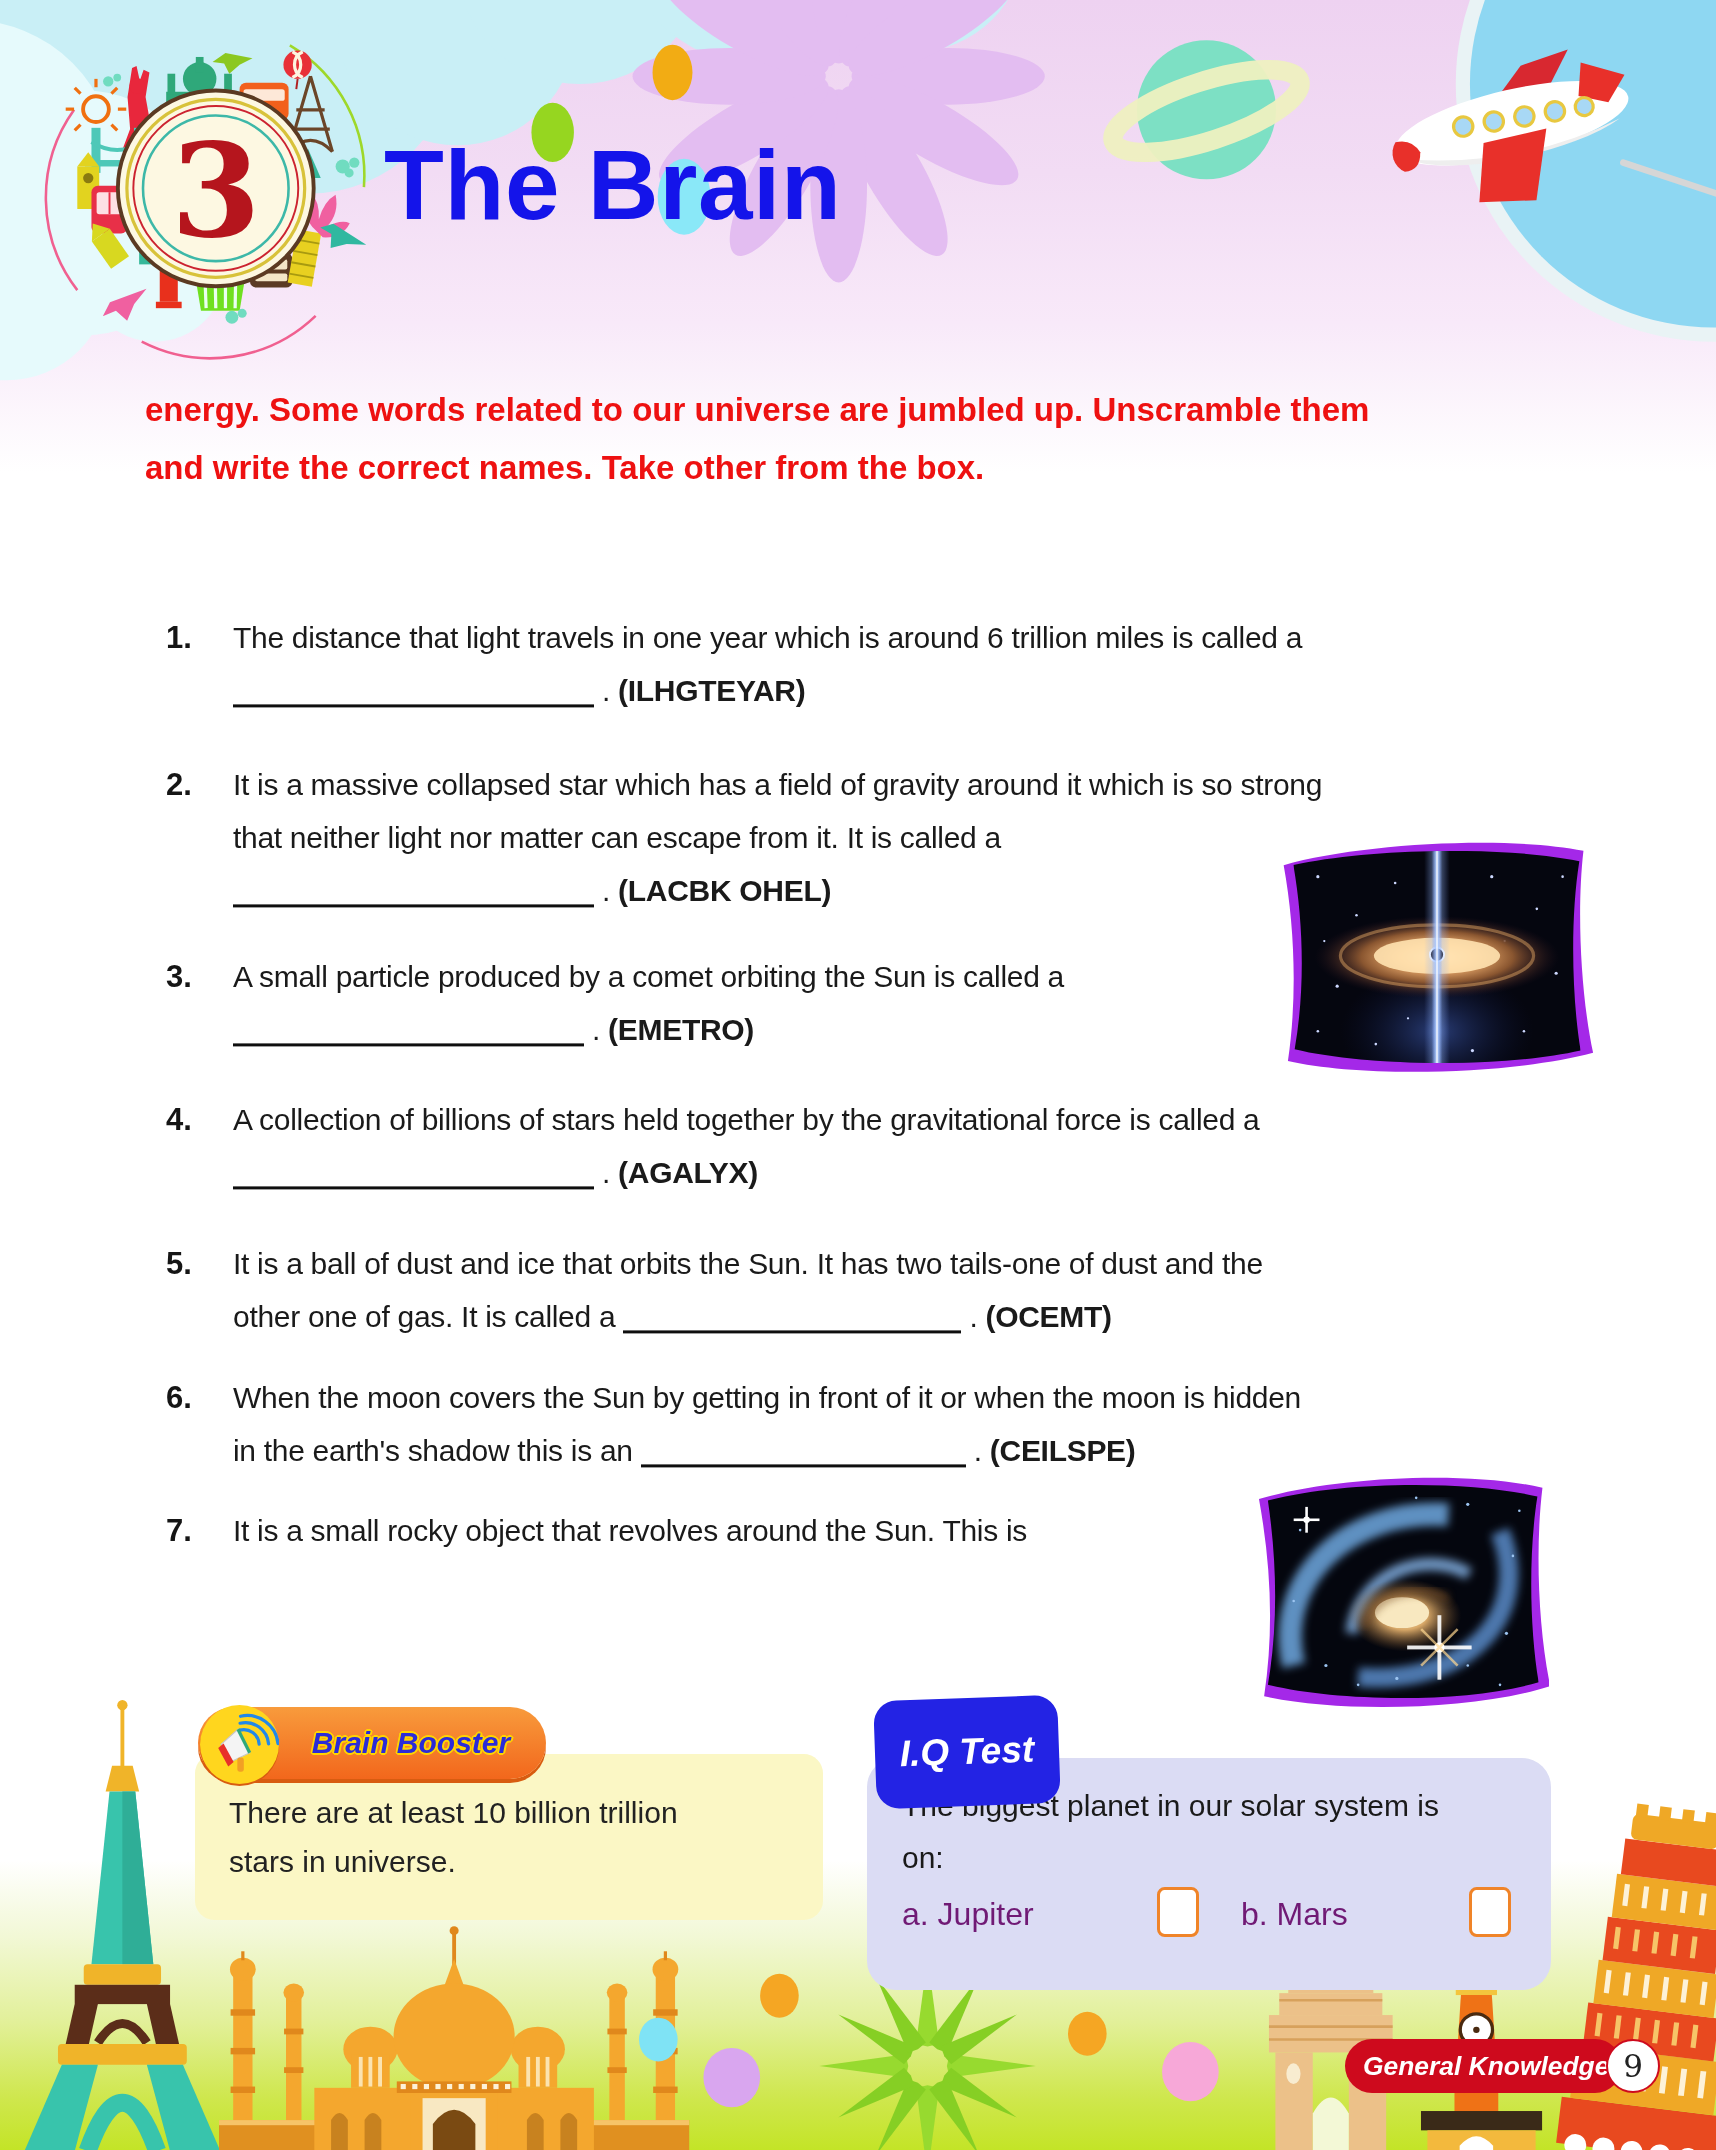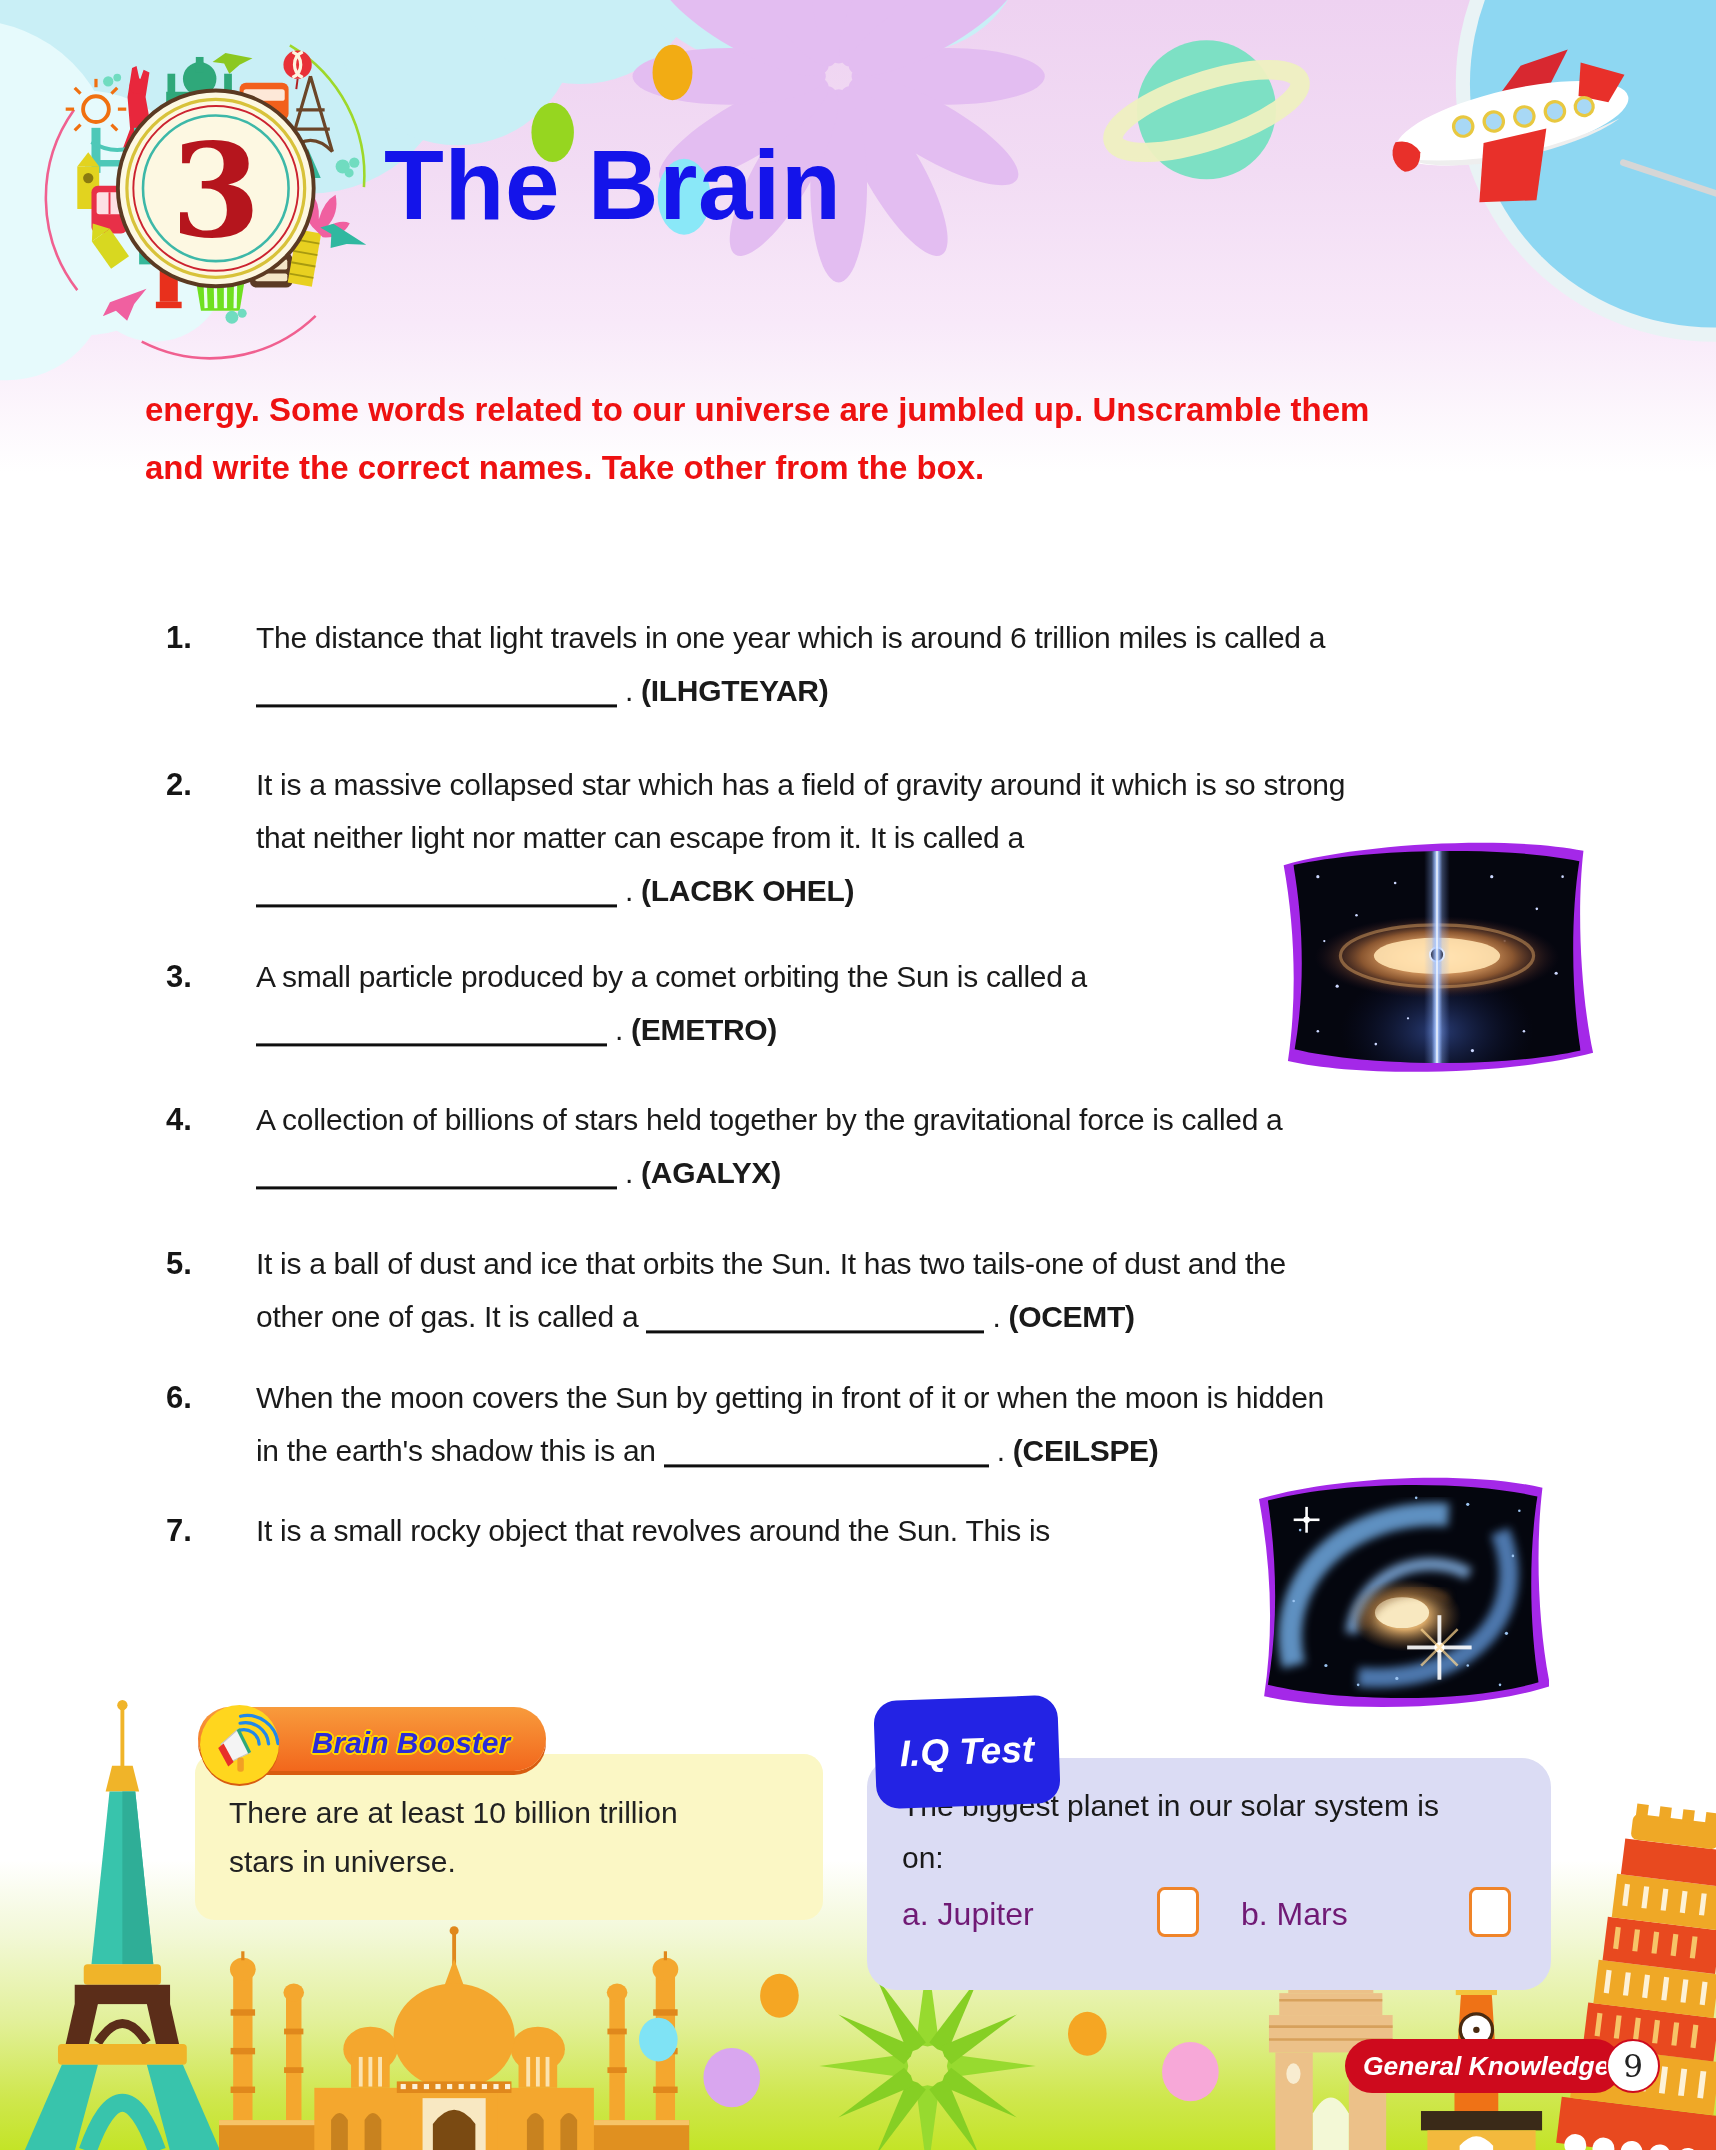--- a/index.html
+++ b/index.html
@@ -18,34 +18,34 @@
   
   .intro{position:absolute;left:145px;top:381px;z-index:2;color:var(--intro_red,#ee1111);
     font-weight:700;font-size:33px;}
   .intro .line{line-height:58px;white-space:nowrap;}
   
   .questions{position:absolute;inset:0;z-index:2;}
   .q{position:absolute;left:166px;}
   .q-0{top:611px}.q-1{top:758px}.q-2{top:950px}.q-3{top:1093px}
   .q-4{top:1237px}.q-5{top:1371px}.q-6{top:1504px}
   .qnum{position:absolute;left:0;top:0;font-size:31px;line-height:53px;font-weight:700;color:#151515;}
-  .qbody{margin-left:90px;}
+  .qbody{margin-left:67px;}
   .qline{font-size:30px;line-height:53px;white-space:nowrap;color:#1a1a1a;letter-spacing:-0.3px;}
   .blank{display:inline-block;height:2.6px;background:#0e0e0e;transform:translateY(6.4px);}
   .hint{font-weight:700;}
   
   .fig{position:absolute;z-index:3;}
   #fig-blackhole{left:1279px;top:838px;width:316px;height:237px;}
   #fig-galaxy{left:1255px;top:1472px;width:294px;height:240px;}
   
   .bb-box{position:absolute;left:195px;top:1754px;width:628px;height:166px;z-index:3;
     background:#fbf7c5;border-radius:19.3px;}
   .bb-line{font-size:30px;line-height:49px;margin-left:34px;color:#222;white-space:nowrap;}
   .bb-line:first-child{padding-top:34px;}
-  .bb-pill{position:absolute;left:198px;top:1707px;width:348px;height:64px;z-index:4;
+  .bb-pill{position:absolute;left:198px;top:1707px;width:348px;height:72px;z-index:4;
     background:linear-gradient(180deg,#f89b3c,#f2671c);border-radius:39px;box-shadow:0 3.9px 0 #d85c10;}
   .bb-label{position:absolute;left:84px;top:0;width:258px;height:72px;line-height:72px;text-align:center;
     font-size:30px;font-weight:700;font-style:italic;color:#2b2bd8;white-space:nowrap;
     text-shadow:1.9px 0 0 #ffd400,-1.9px 0 0 #ffd400,0 1.9px 0 #ffd400,0 -1.9px 0 #ffd400,1.3px 1.3px 0 #ffd400,-1.3px -1.3px 0 #ffd400,1.3px -1.3px 0 #ffd400,-1.3px 1.3px 0 #ffd400;}
   .bb-circle{position:absolute;left:200px;top:1705px;width:79px;height:79px;border-radius:50%;
     background:#ffd61e;z-index:5;box-shadow:0 1.9px 0 #d85c10;}
   
   .iq-box{position:absolute;left:867px;top:1758px;width:684px;height:232px;z-index:3;
     background:#dbdcf4;border-radius:29px;}
   .iq-line{font-size:30px;line-height:52px;margin-left:35px;color:#1a1a1a;white-space:nowrap;}

